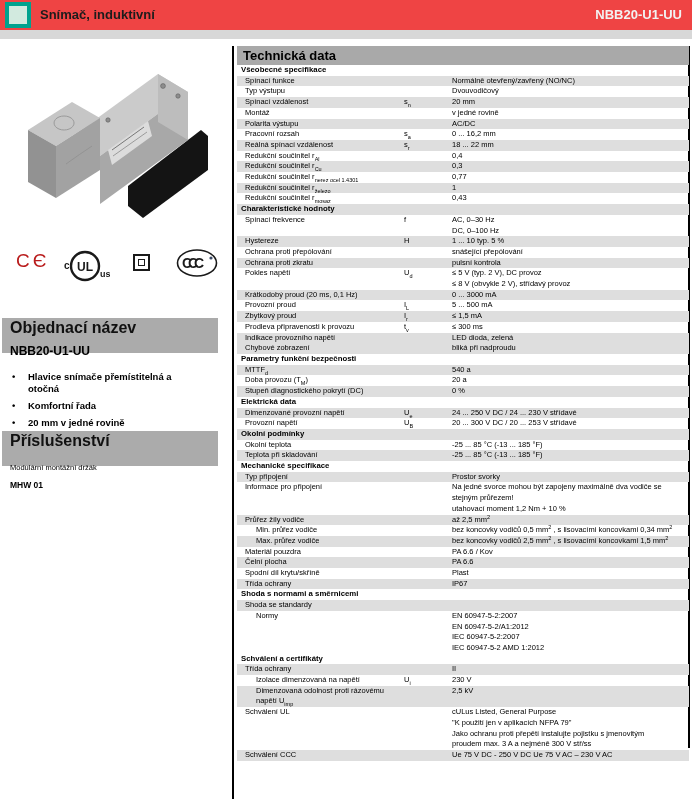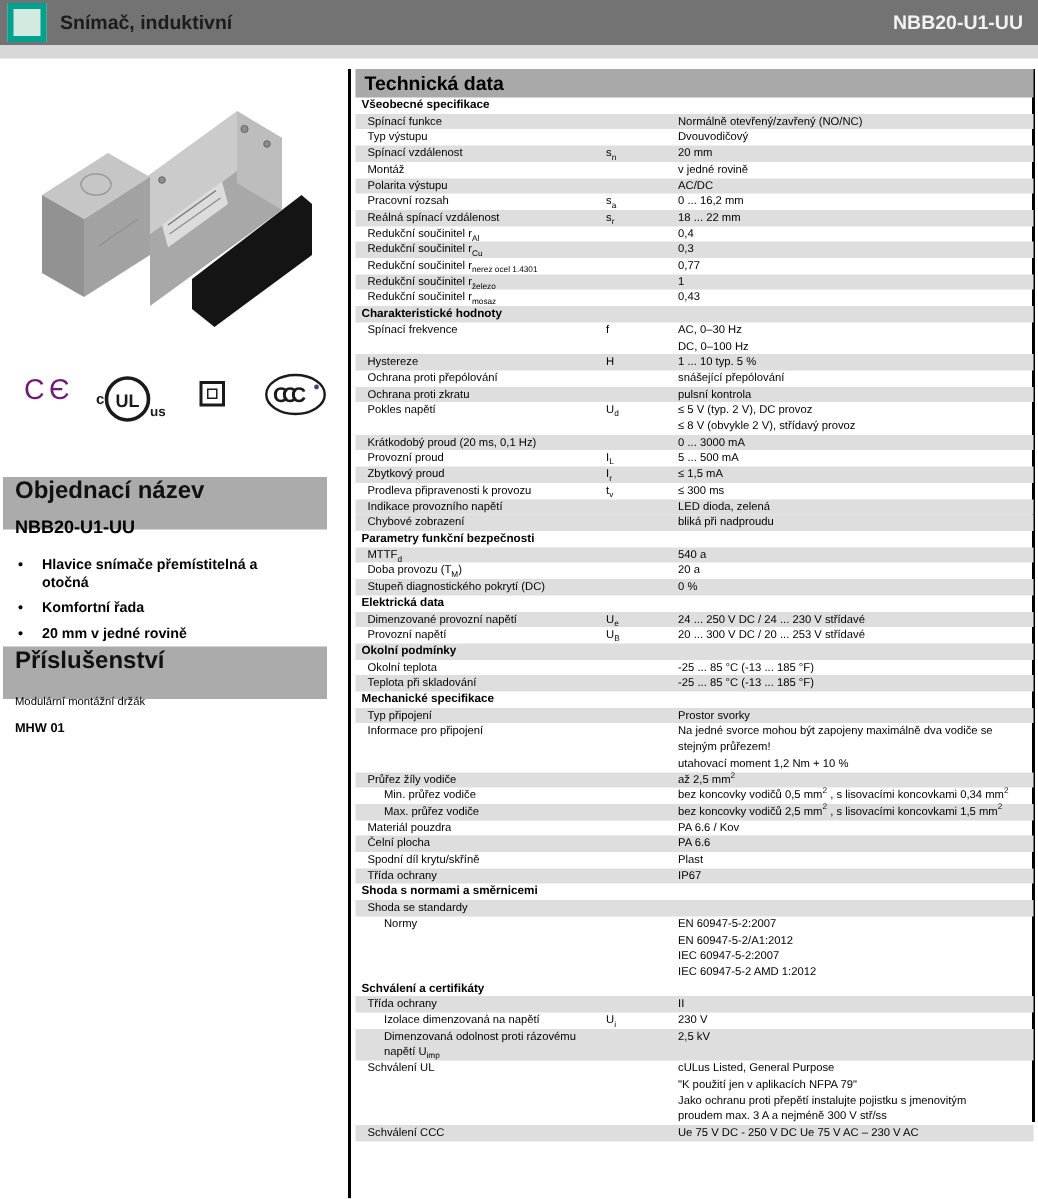--- a/index.html
+++ b/index.html
@@ -1,32 +1,32 @@
 <!DOCTYPE html>
 <html><head>
 <meta charset="utf-8">
 <style>
   html,body{margin:0;padding:0;background:#fff;}
   #page{position:relative;width:692px;height:799px;background:#fff;overflow:hidden;
         font-family:"Liberation Sans",sans-serif;color:#000;}
 
   
-  .topbar{position:absolute;left:0;top:0;width:692px;height:30px;background:#737373;}
+  .topbar{position:absolute;left:0;top:0;width:692px;height:30px;background:#ef4444;}
   .topbar-icon{position:absolute;left:5px;top:2px;width:26px;height:26px;box-sizing:border-box;
                background:#d2eadf;border:4px solid #00a28e;}
   .topbar-title{position:absolute;left:40px;top:0;height:30px;line-height:30px;
                 font-weight:bold;font-size:13px;color:#1c1c1c;}
   .topbar-code{position:absolute;right:10px;top:0;height:30px;line-height:30px;
                font-weight:bold;font-size:13px;color:#f2f2f2;}
   .substrip{position:absolute;left:0;top:30px;width:692px;height:9px;background:#d8d8d8;}
 
   
   .product-figure{position:absolute;left:8px;top:46px;width:205px;height:195px;}
   .certs{position:absolute;left:0;top:246px;width:228px;height:46px;}
-  .ce-mark{position:absolute;left:16px;top:4px;font-size:19px;letter-spacing:3px;color:#701a75;
+  .ce-mark{position:absolute;left:16px;top:4px;font-size:19px;letter-spacing:3px;color:#b91c1c;
            font-family:"Liberation Sans",sans-serif;}
   .ul-mark{position:absolute;left:60px;top:0;}
   .classii-mark{position:absolute;left:133px;top:8px;width:17px;height:17px;box-sizing:border-box;
                 border:2px solid #1a1a1a;display:flex;align-items:center;justify-content:center;}
   .classii-inner{width:7px;height:7px;box-sizing:border-box;border:1.5px solid #1a1a1a;}
   .ccc-mark{position:absolute;left:176px;top:2px;}
 
   .section-bar{position:absolute;left:2px;width:216px;height:35px;background:#ababab;
                font-weight:bold;font-size:16px;line-height:20px;padding-left:8px;box-sizing:border-box;color:#111;}
   .order-bar{top:318px;}

